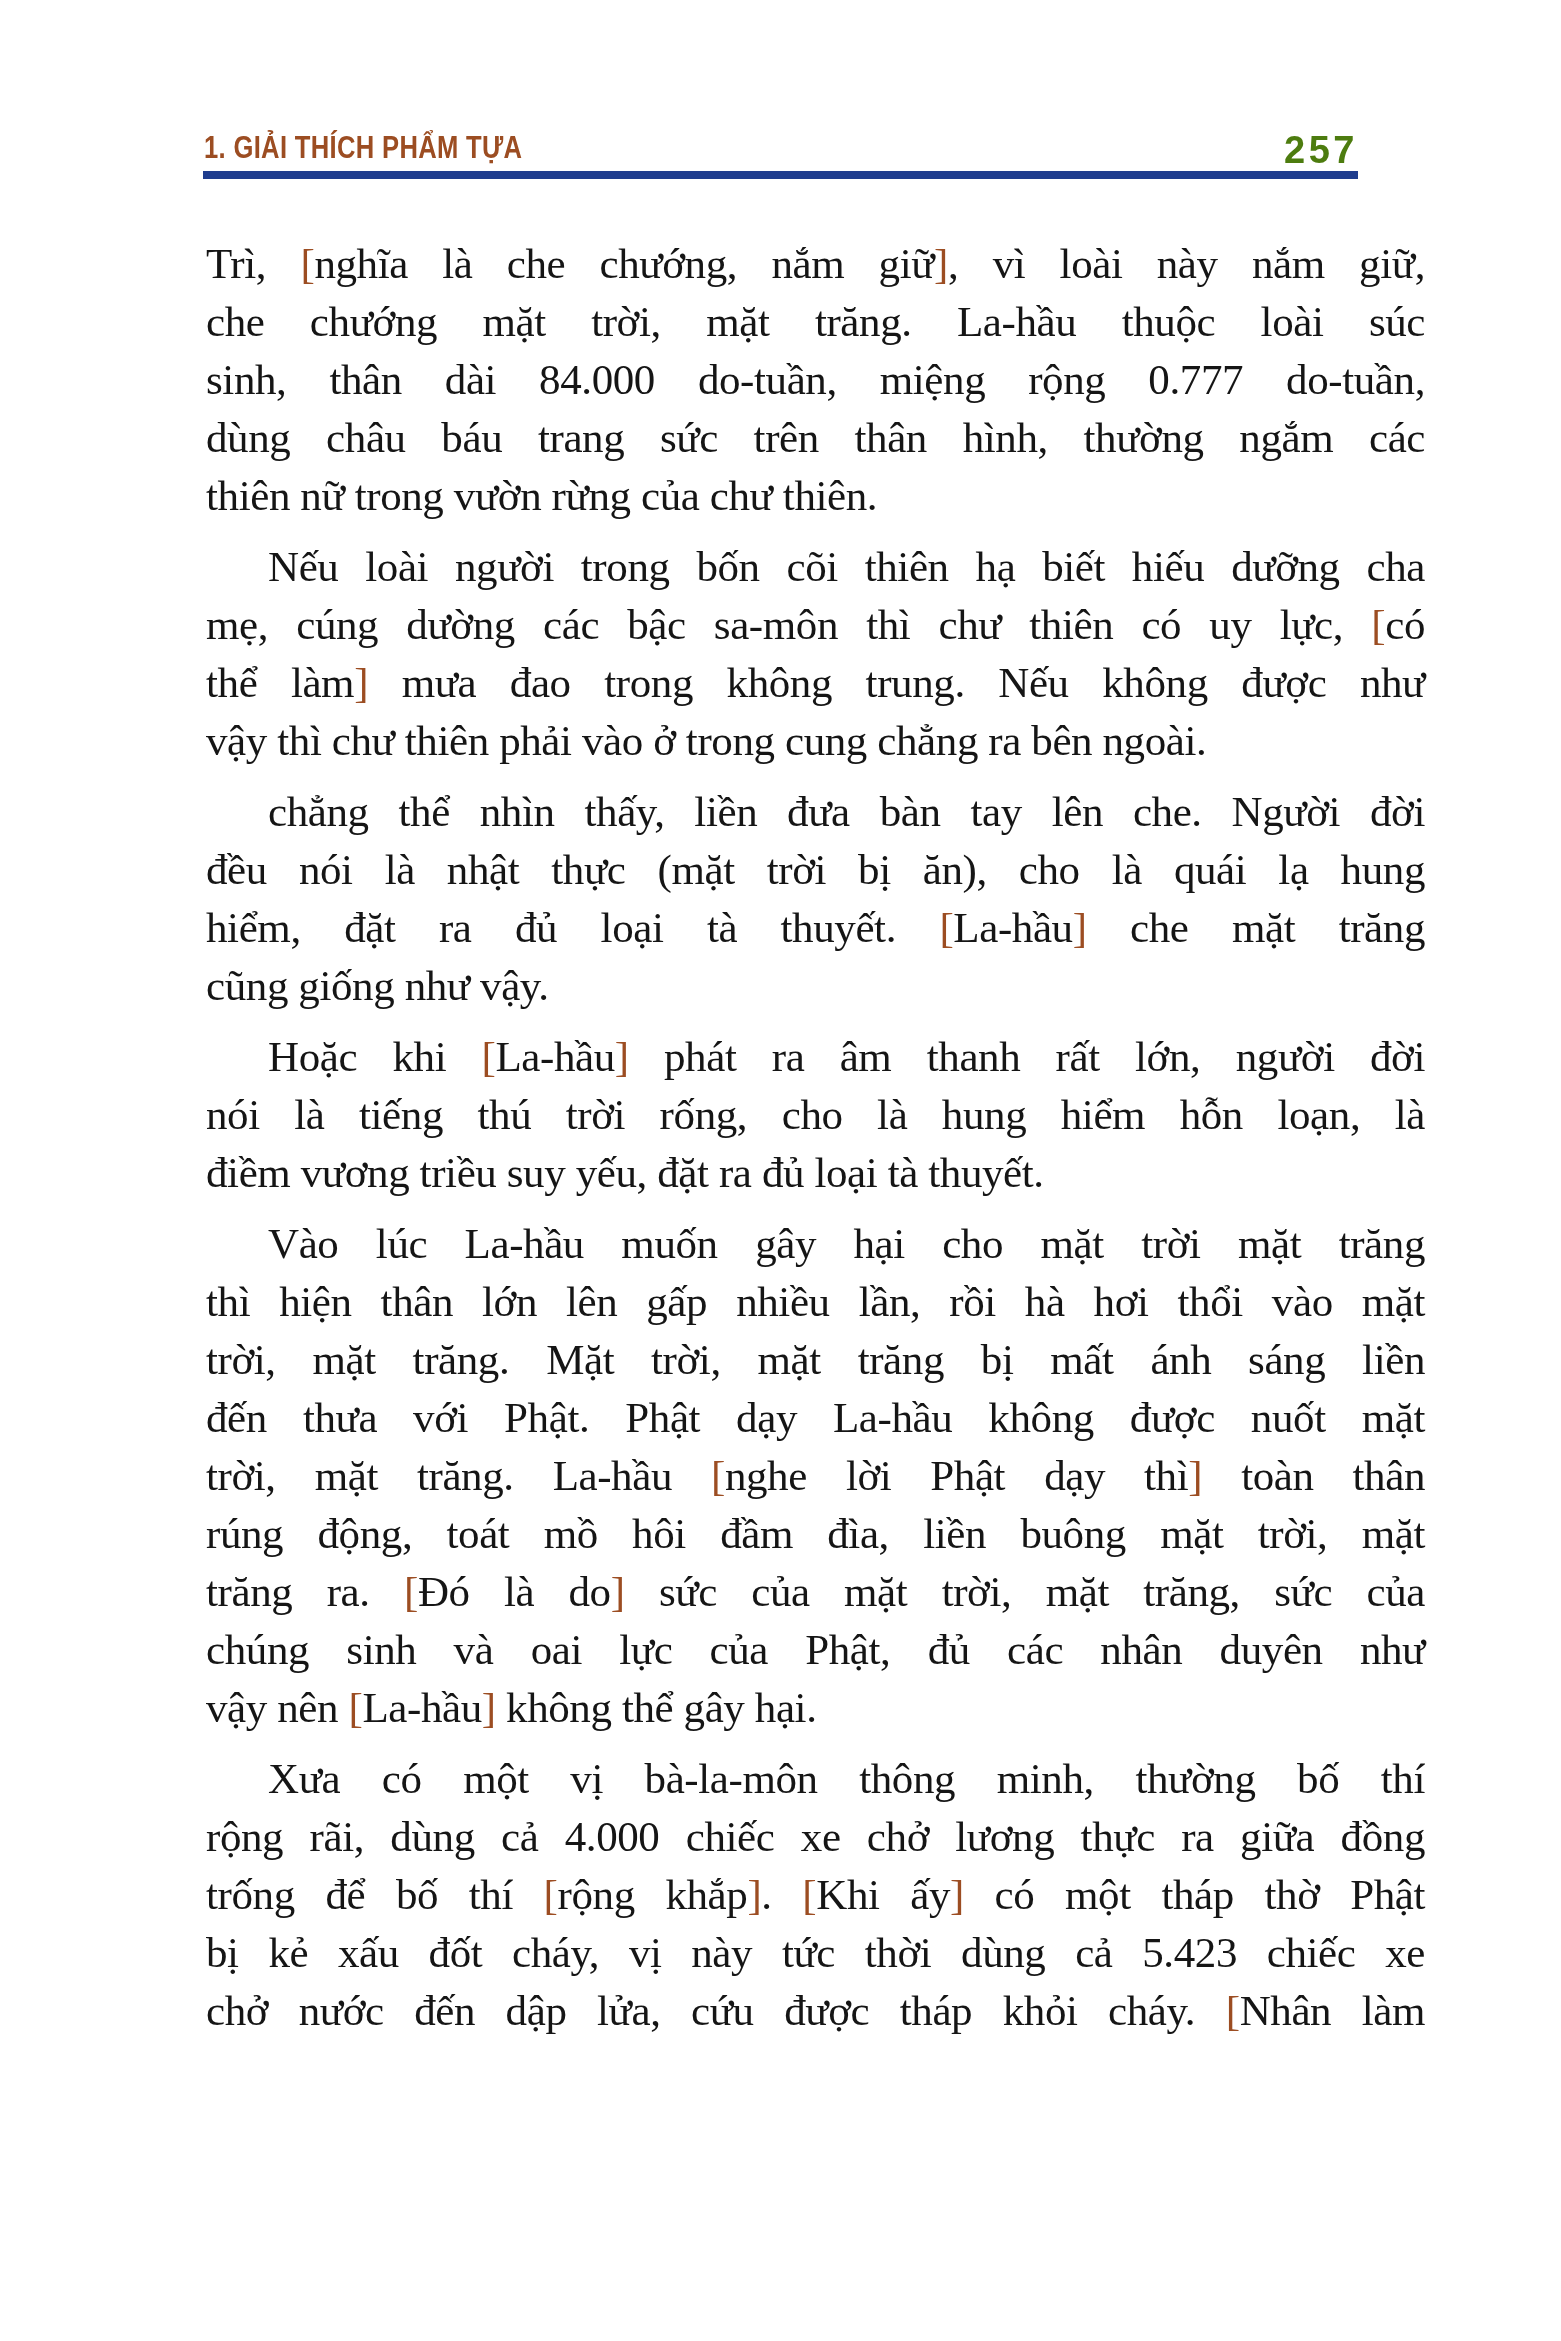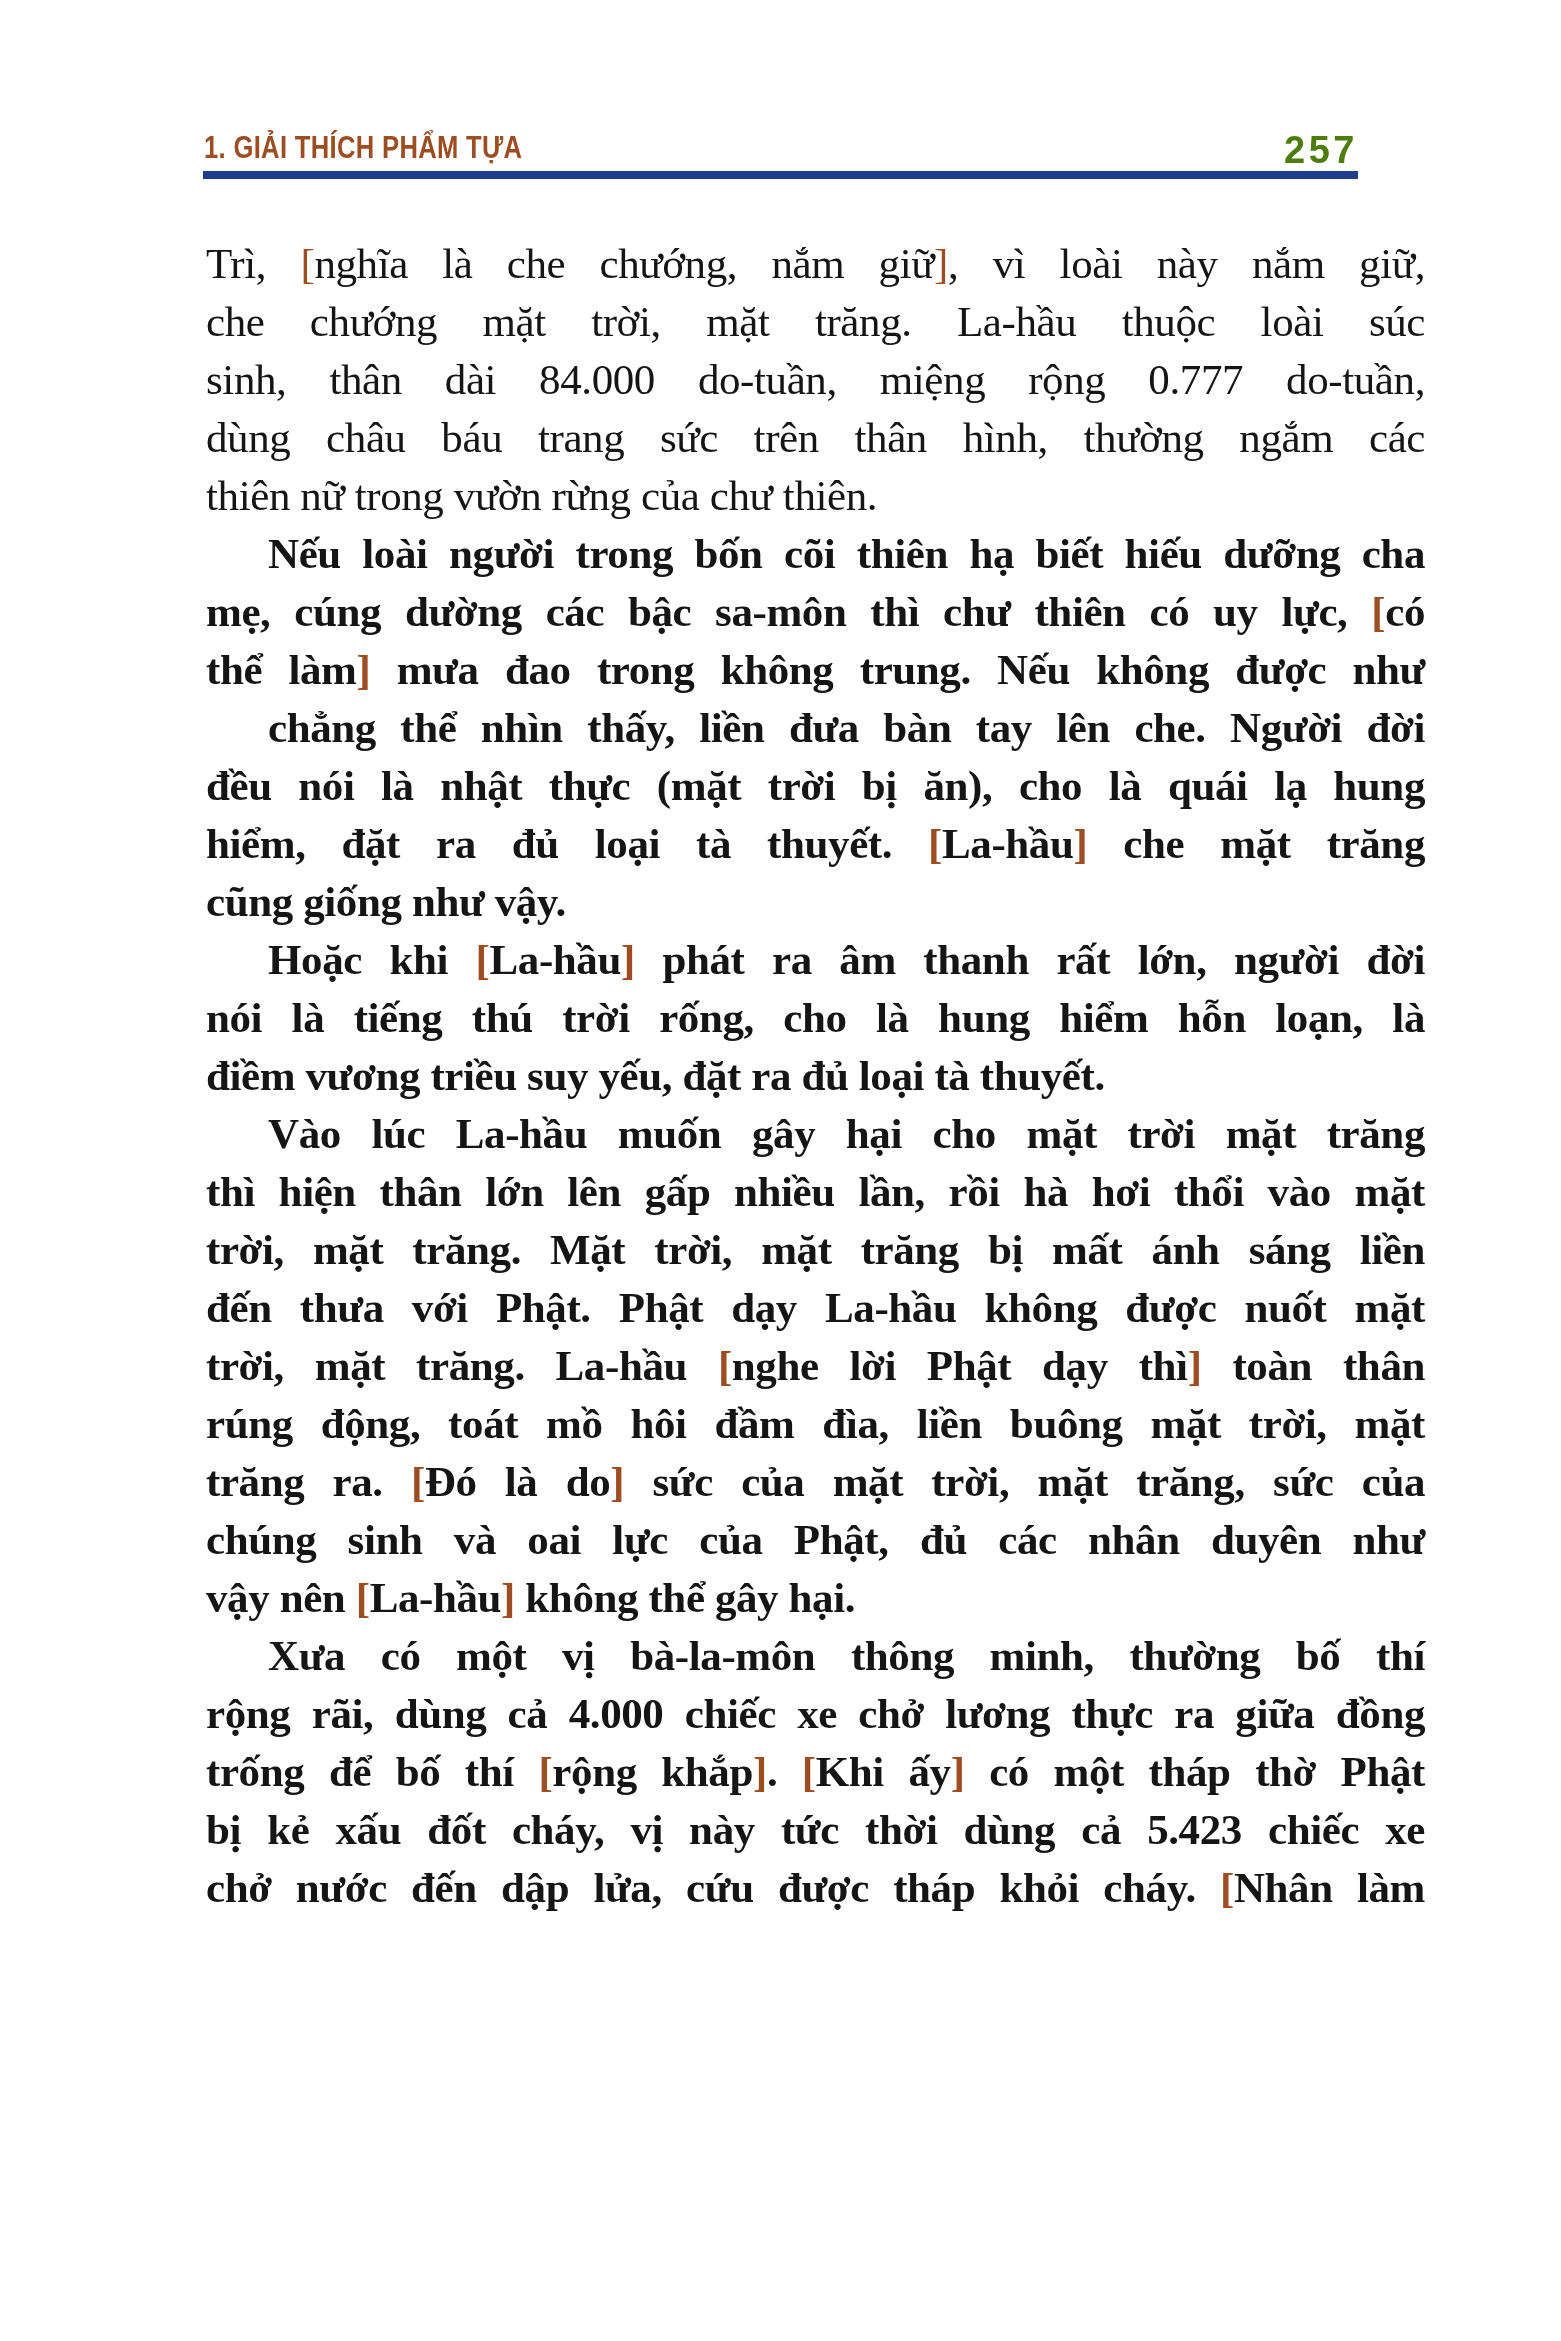--- a/index.html
+++ b/index.html
@@ -57,21 +57,21 @@
   .body-text {
     position: absolute;
     left: 206px;
     top: 235px;
     width: 1219px;
     color: var(--ink, #151515);
     font-size: 43px;
     line-height: 58px;
     letter-spacing: -0.4px;
   }
-  .para + .para { margin-top: 0; font-weight: bold; }
+  .para + .para { margin-top: 13px; }
   .line {
     height: 58px;
     line-height: 58px;
     white-space: nowrap;
     text-align: justify;
     text-align-last: justify;
   }
   .line.last { text-align-last: left; }
   .para.indent .line:first-child { text-indent: 62px; }
   .bracket { color: var(--accent, #9C4D22); }
@@ -94,20 +94,21 @@
         <div class="line">Trì, <span class="bracket">[</span>nghĩa là che chướng, nắm giữ<span class="bracket">]</span>, vì loài này nắm giữ,</div>
         <div class="line">che chướng mặt trời, mặt trăng. La-hầu thuộc loài súc</div>
         <div class="line">sinh, thân dài 84.000 do-tuần, miệng rộng 0.777 do-tuần,</div>
         <div class="line">dùng châu báu trang sức trên thân hình, thường ngắm các</div>
         <div class="line last">thiên nữ trong vườn rừng của chư thiên.</div>
       </div>
       <div class="para indent">
         <div class="line">Nếu loài người trong bốn cõi thiên hạ biết hiếu dưỡng cha</div>
         <div class="line">mẹ, cúng dường các bậc sa-môn thì chư thiên có uy lực, <span class="bracket">[</span>có</div>
         <div class="line">thể làm<span class="bracket">]</span> mưa đao trong không trung. Nếu không được như</div>
+        <div class="line last">vậy thì chư thiên phải vào ở trong cung chẳng ra bên ngoài.</div>
       </div>
       <div class="para indent">
         <div class="line">chẳng thể nhìn thấy, liền đưa bàn tay lên che. Người đời</div>
         <div class="line">đều nói là nhật thực (mặt trời bị ăn), cho là quái lạ hung</div>
         <div class="line">hiểm, đặt ra đủ loại tà thuyết. <span class="bracket">[</span>La-hầu<span class="bracket">]</span> che mặt trăng</div>
         <div class="line last">cũng giống như vậy.</div>
       </div>
       <div class="para indent">
         <div class="line">Hoặc khi <span class="bracket">[</span>La-hầu<span class="bracket">]</span> phát ra âm thanh rất lớn, người đời</div>
         <div class="line">nói là tiếng thú trời rống, cho là hung hiểm hỗn loạn, là</div>

